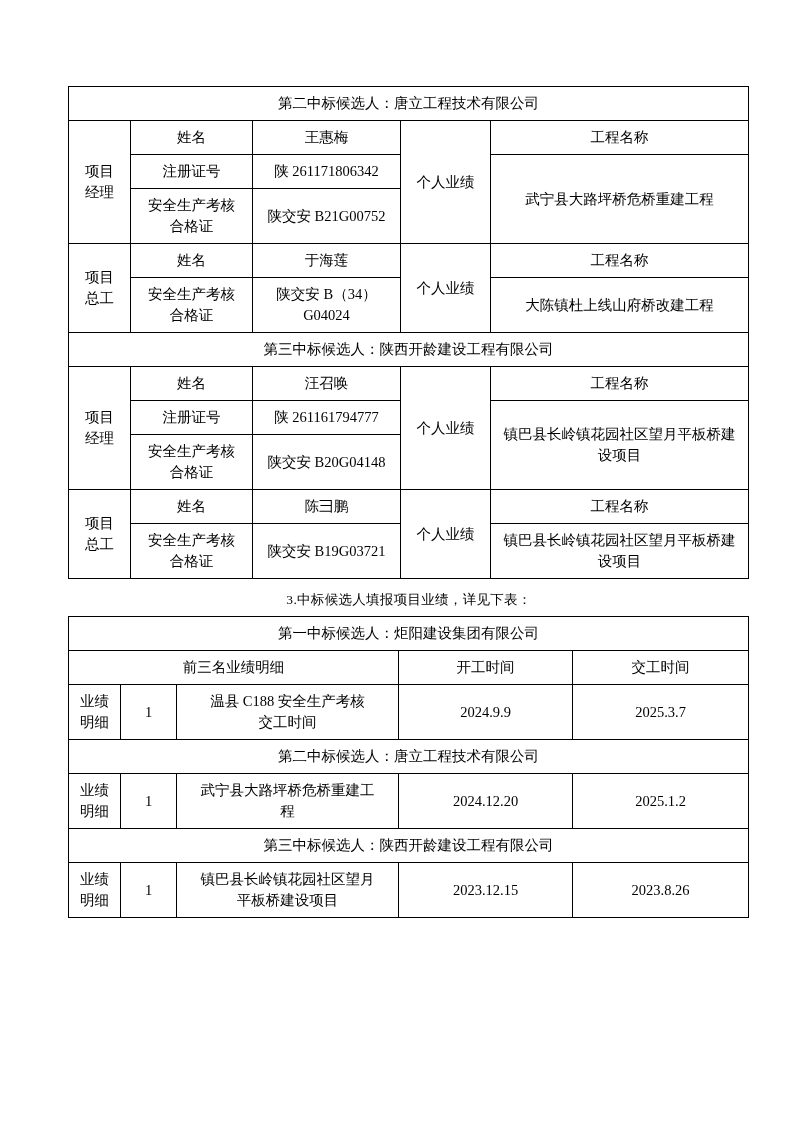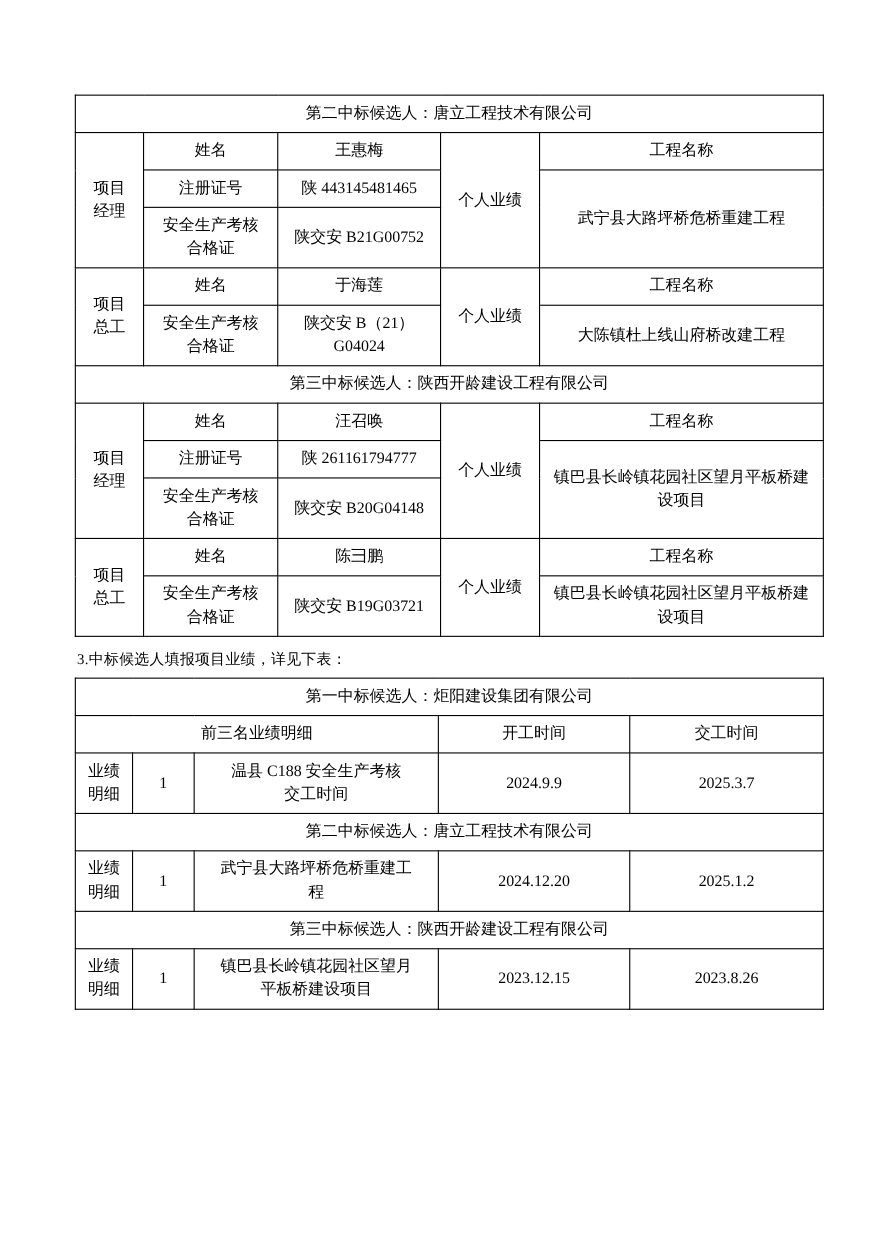--- a/index.html
+++ b/index.html
@@ -50,20 +50,21 @@
     padding: 10px 4px;
   }
   .narrow-label {
     font-size: 14.5px;
   }
   .para {
     font-size: 13.5px;
     margin: 12px 0 7px 2px;
     font-family: "Liberation Serif", "DejaVu Serif", serif;
     letter-spacing: 0.3px;
+    text-align: center;
   }
   .two-line { line-height: 1.35; }
 </style>
 </head>
 <body>
 
 <div class="page">
   <div class="doc-body">
 
     <table class="tbl">
@@ -83,21 +84,21 @@
             <div>项目</div>
             <div>经理</div>
           </td>
           <td>姓名</td>
           <td>王惠梅</td>
           <td rowspan="3">个人业绩</td>
           <td>工程名称</td>
         </tr>
         <tr>
           <td>注册证号</td>
-          <td>陕 443145481465</td>
+          <td>陕 261171806342</td>
           <td rowspan="2">武宁县大路坪桥危桥重建工程</td>
         </tr>
         <tr>
           <td class="two-line">
             <div>安全生产考核</div>
             <div>合格证</div>
           </td>
           <td>陕交安 B21G00752</td>
         </tr>
         <tr>
@@ -109,21 +110,21 @@
           <td>于海莲</td>
           <td rowspan="2">个人业绩</td>
           <td>工程名称</td>
         </tr>
         <tr>
           <td class="two-line">
             <div>安全生产考核</div>
             <div>合格证</div>
           </td>
           <td class="two-line">
-            <div>陕交安 B（21）</div>
+            <div>陕交安 B（34）</div>
             <div>G04024</div>
           </td>
           <td>大陈镇杜上线山府桥改建工程</td>
         </tr>
 
         <tr class="hdr-row">
           <td colspan="5" class="sect-title">第三中标候选人：陕西开龄建设工程有限公司</td>
         </tr>
         <tr>
           <td rowspan="3" class="narrow-label">

